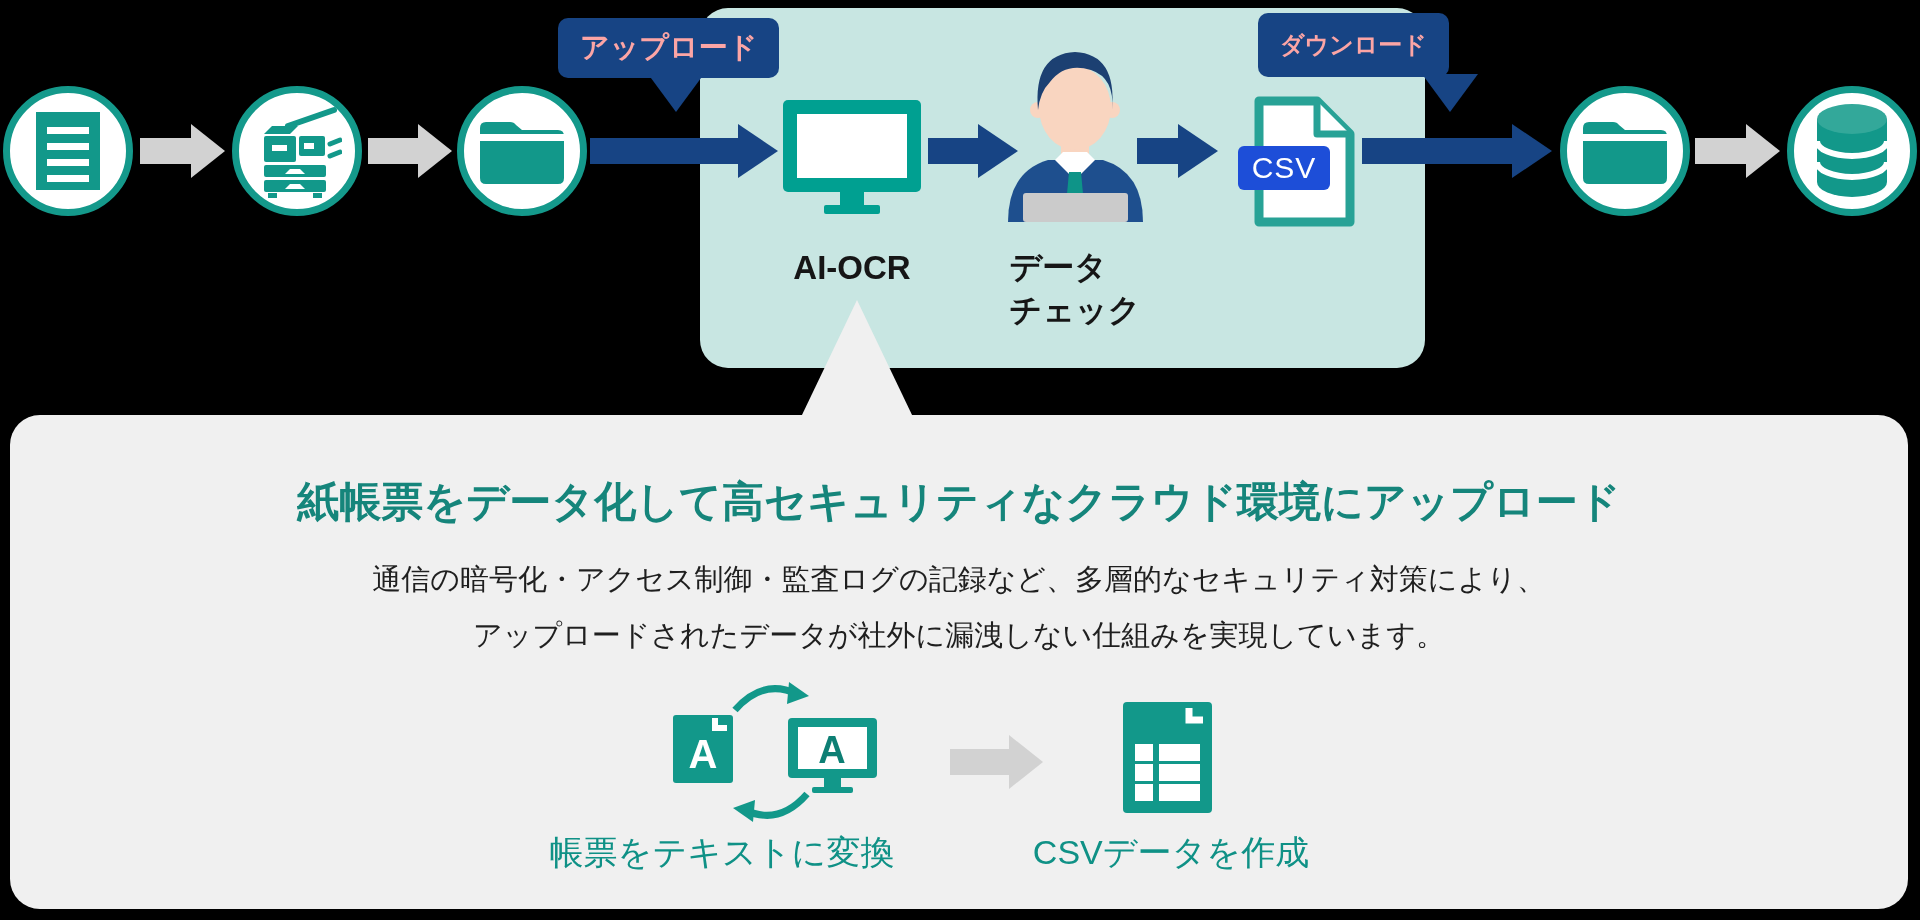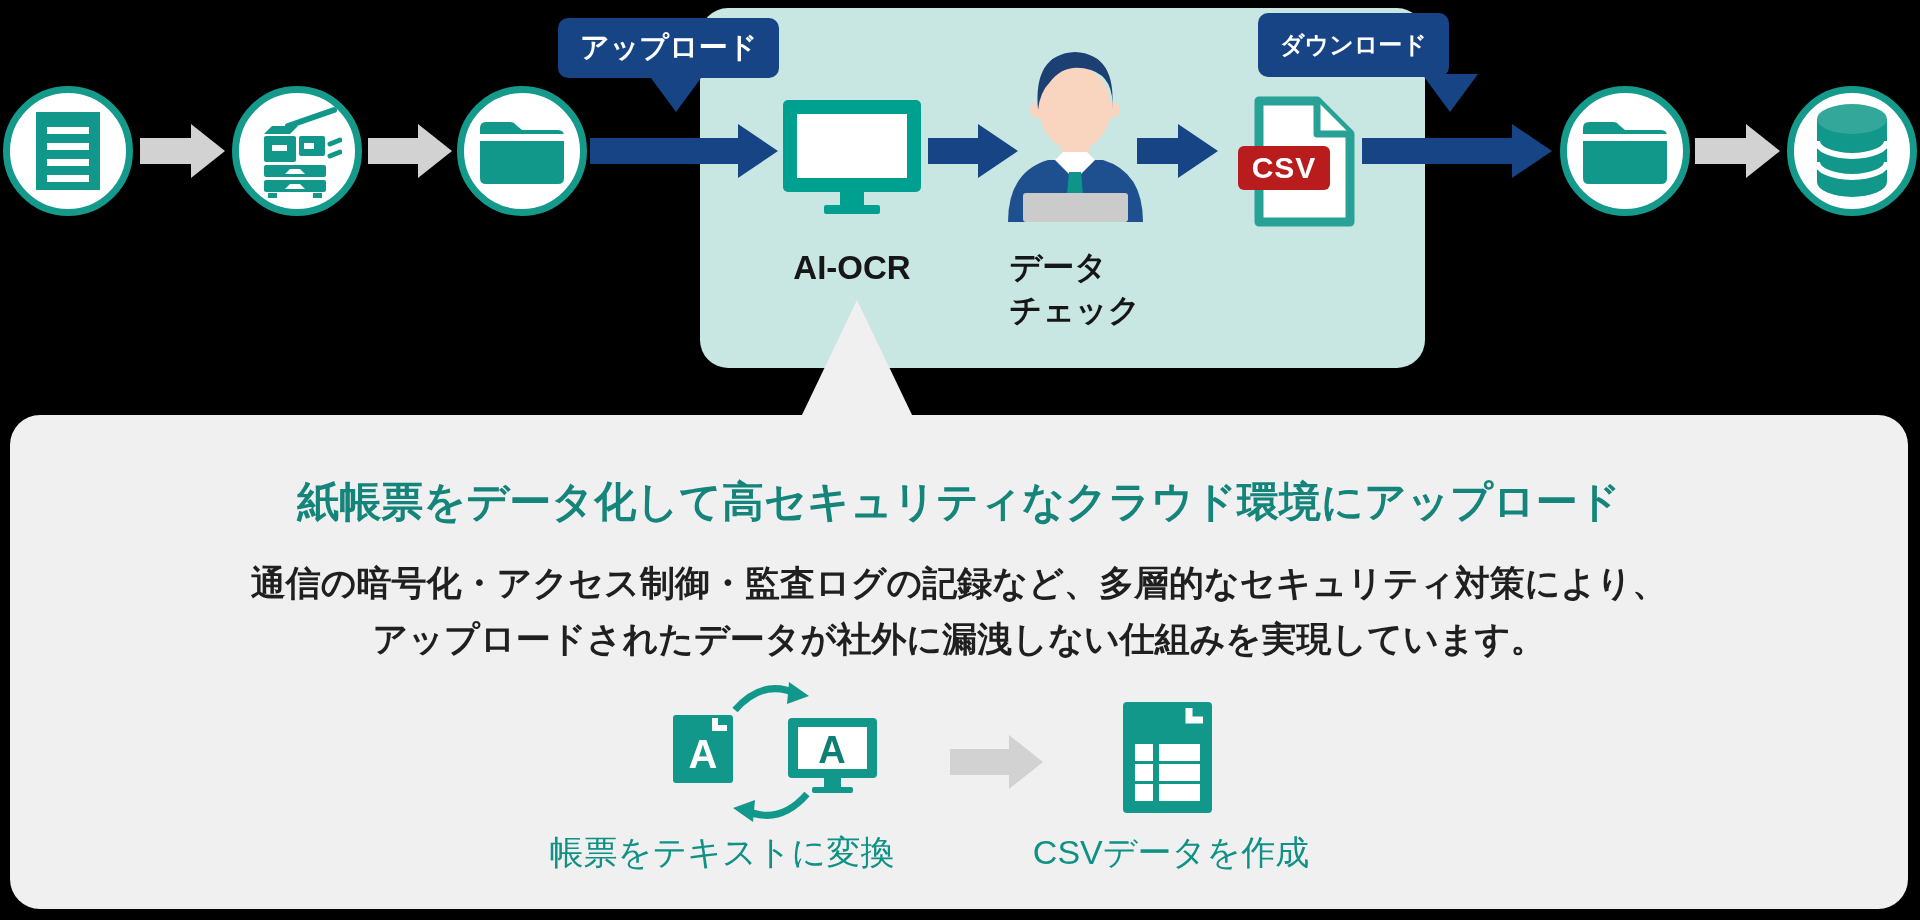--- a/index.html
+++ b/index.html
@@ -25,41 +25,41 @@
   .arrow{position:absolute;height:54px;}
   .arrow .s{position:absolute;left:0;top:14px;height:26px;}
   .arrow .h{position:absolute;right:0;top:0;width:0;height:0;
             border-top:27px solid transparent;border-bottom:27px solid transparent;}
   .arrow.gray .s{background:#d2d2d2;right:30px;}
   .arrow.gray .h{border-left:34px solid #d2d2d2;}
   .arrow.blue .s{background:#174484;right:36px;}
   .arrow.blue .h{border-left:40px solid #174484;}
 
   
-  .badge{position:absolute;background:#174484;color:#ffffff;font-weight:bold;
+  .badge{position:absolute;background:#174484;color:#fca5a5;font-weight:bold;
          display:flex;align-items:center;border-radius:10px;padding:0 22px;
          white-space:nowrap;}
   .badge.up{left:558px;top:18px;height:60px;font-size:29px;}
   .badge.down{left:1258px;top:13px;height:64px;font-size:24px;}
   .badge-tail{position:absolute;width:0;height:0;
               border-left:28px solid transparent;border-right:28px solid transparent;
               border-top:38px solid #174484;}
 
   
   .flabel{position:absolute;transform:translateX(-50%);font-weight:bold;color:#161616;
           font-size:33px;line-height:1.35;white-space:nowrap;}
   .title{position:absolute;left:959px;top:474px;transform:translateX(-50%);
          font-size:42px;font-weight:bold;color:#15857b;white-space:nowrap;}
   .body-line{position:absolute;left:959px;transform:translateX(-50%);
-             font-size:35px;font-weight:bold;color:#1f1f1f;white-space:nowrap;}
+             font-size:29px;font-weight:normal;color:#1f1f1f;white-space:nowrap;}
   .sub-label{position:absolute;transform:translateX(-50%);font-size:34px;
              font-weight:normal;color:#0f9186;white-space:nowrap;}
 
   .csv-badge{position:absolute;left:1238px;top:146px;width:92px;height:44px;
-             background:#b91c1c;border-radius:6px;color:#fff;font-weight:bold;
+             background:#1d4ed8;border-radius:6px;color:#fff;font-weight:normal;
              font-size:30px;display:flex;align-items:center;justify-content:center;
              letter-spacing:1px;}
 </style>
 </head>
 <body>
 
 <div class="stage">
 
   <div class="teal-panel"></div>
 

